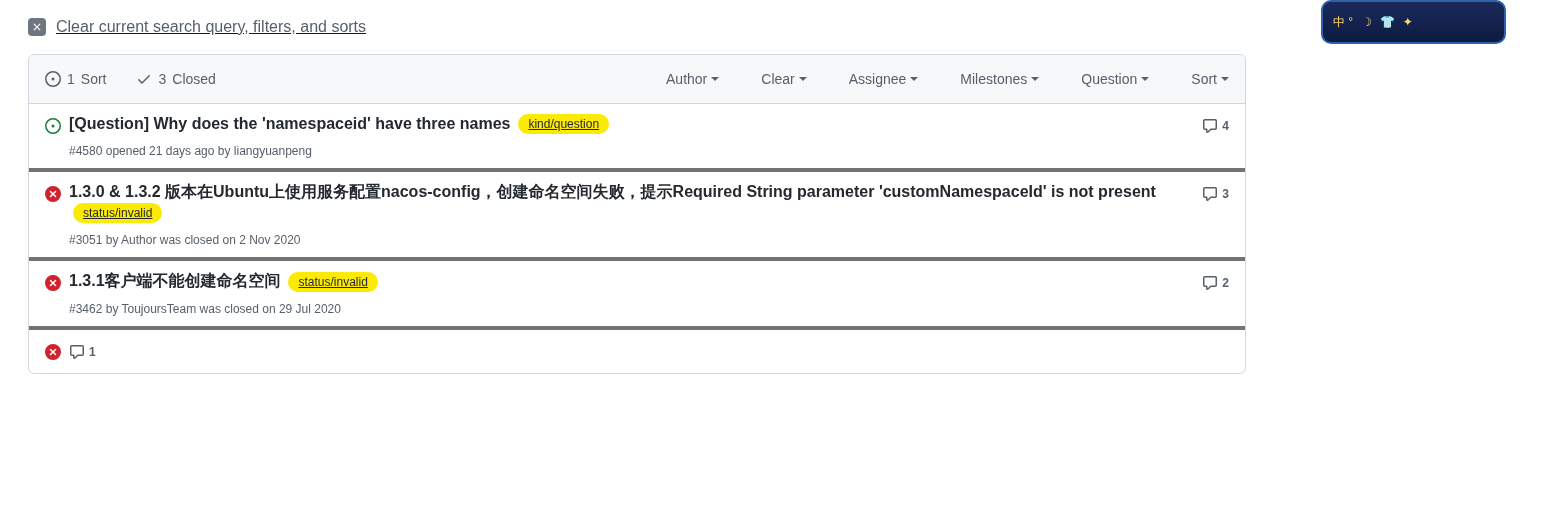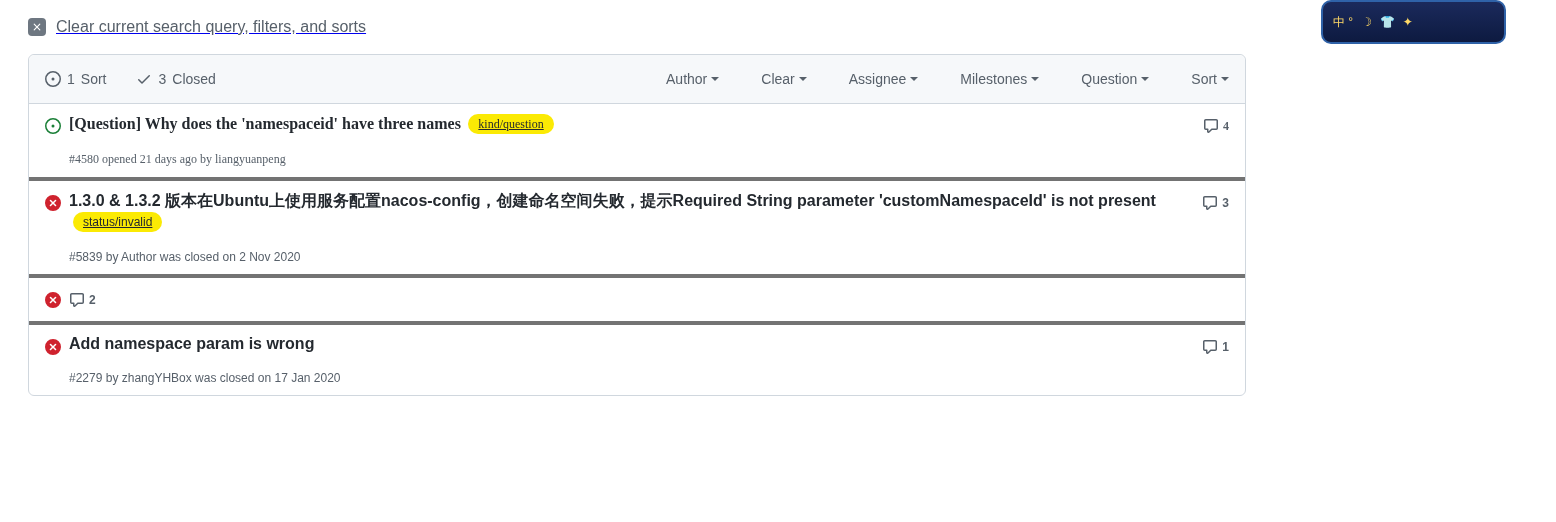--- a/index.html
+++ b/index.html
@@ -15,27 +15,27 @@
 
 .toolbar { display: flex; align-items: center; padding: 16px 16px; background: #f6f8fa; border-bottom: 1px solid #d0d7de; border-radius: 6px 6px 0 0; }
 .toolbar-left { display: flex; align-items: center; gap: 6px; }
 .state-link { display: inline-flex; align-items: center; gap: 6px; font-size: 14px; color: #57606a; text-decoration: none; }
 .toolbar-sep { width: 18px; }
 .toolbar-right { margin-left: auto; display: flex; align-items: center; gap: 42px; }
 .filter-btn { display: inline-flex; align-items: center; gap: 2px; color: #57606a; font-size: 14px; background: none; border: none; cursor: pointer; }
 .caret { display:inline-block; width:0; height:0; border-left:4px solid transparent; border-right:4px solid transparent; border-top:4px solid currentColor; margin-left:2px; vertical-align: middle; }
 
 .issue-row { display: flex; padding: 10px 16px; border-top: 4px solid #737373; }
-.issue-row:first-of-type { border-top: none; font-family: Liberation Serif, serif; }
+.issue-row:first-of-type { border-top: none; }
 .issue-icon { width: 24px; flex-shrink: 0; padding-top: 4px; }
 .issue-main { flex: 1; min-width: 0; padding-right: 16px; }
 .issue-title-line { display: block; }
 .issue-title { font-size: 16px; font-weight: 600; color: #24292f; text-decoration: none; vertical-align: middle; }
 .label { display: inline-block; padding: 0 10px; font-size: 12px; font-weight: 500; line-height: 20px; border-radius: 999px; vertical-align: middle; margin-left: 4px; background: #fbea04; color: #24292f; }
-.issue-meta { color: #57606a; font-size: 12px; margin-top: 18px; }
+.issue-meta { color: #57606a; font-size: 12px; margin-top: 10px; }
 .issue-meta a { color: #57606a; text-decoration:none; }
 .issue-comments { flex-shrink: 0; display: flex; align-items: flex-start; padding-top: 4px; }
 .comment-link { display: inline-flex; align-items: center; gap: 4px; color: #57606a; font-size: 12px; font-weight: 600; text-decoration: none; }
 
 .svg-open { color: #1a7f37; }
 .svg-closed { color: #cf222e; }
 
 .toy { position: absolute; top: 0; right: 50px; width: 185px; height: 44px; background: linear-gradient(180deg,#1b2a5c,#0d1a40); border: 2px solid #2f62a8; border-radius: 10px; display:flex; align-items:center; padding:0 10px; gap:8px; color:#ffd966; font-size:12px; }
 .toy .star { color:#ffd966; }
 
@@ -134,52 +134,52 @@
               <span>4</span>
             </a>
           </div>
         </div>
         <div class="issue-row">
           <div class="issue-icon"><svg width="16" height="16" viewBox="0 0 16 16" fill="currentColor" class="svg-closed">
               <path fill-rule="evenodd" d="M2.343 13.657A8 8 0 1113.657 2.343 8 8 0 012.343 13.657zM6.03 4.97a.75.75 0 00-1.06 1.06L6.94 8 4.97 9.97a.75.75 0 101.06 1.06L8 9.06l1.97 1.97a.75.75 0 101.06-1.06L9.06 8l1.97-1.97a.75.75 0 10-1.06-1.06L8 6.94 6.03 4.97z"></path>
             </svg></div>
           <div class="issue-main">
             <div class="issue-title-line"><a href="#" class="issue-title">1.3.0 &amp; 1.3.2 版本在Ubuntu上使用服务配置nacos-config，创建命名空间失败，提示Required String parameter 'customNamespaceId' is not present</a> <a href="#" class="label">status/invalid</a></div>
-            <div class="issue-meta"><span>#5839 by </span><a href="#">Author</a><span> was closed on 2 Nov 2020</span></div>
+            <div class="issue-meta"><span>#3051 by </span><a href="#">Author</a><span> was closed on 2 Nov 2020</span></div>
           </div>
           <div class="issue-comments">
             <a href="#" class="comment-link">
               <svg width="16" height="16" viewBox="0 0 16 16" fill="currentColor">
                 <path fill-rule="evenodd" d="M2.75 2.5A.25.25 0 002.5 2.75v7.5c0 .138.112.25.25.25h2a.75.75 0 01.75.75v2.19l2.72-2.72a.75.75 0 01.53-.22h4.5a.25.25 0 00.25-.25v-7.5a.25.25 0 00-.25-.25H2.75zM1 2.75C1 1.784 1.784 1 2.75 1h10.5c.966 0 1.75.784 1.75 1.75v7.5A1.75 1.75 0 0113.25 12H9.06l-2.573 2.573A1.457 1.457 0 014 13.543V12H2.75A1.75 1.75 0 011 10.25v-7.5z"></path>
               </svg>
               <span>3</span>
             </a>
           </div>
         </div>
         <div class="issue-row">
           <div class="issue-icon"><svg width="16" height="16" viewBox="0 0 16 16" fill="currentColor" class="svg-closed">
               <path fill-rule="evenodd" d="M2.343 13.657A8 8 0 1113.657 2.343 8 8 0 012.343 13.657zM6.03 4.97a.75.75 0 00-1.06 1.06L6.94 8 4.97 9.97a.75.75 0 101.06 1.06L8 9.06l1.97 1.97a.75.75 0 101.06-1.06L9.06 8l1.97-1.97a.75.75 0 10-1.06-1.06L8 6.94 6.03 4.97z"></path>
             </svg></div>
+          <div class="issue-main">
+            <div class="issue-title-line"><a href="#" class="issue-title">1.3.1客户端不能创建命名空间</a> <a href="#" class="label">status/invalid</a></div>
+            <div class="issue-meta"><span>#3462 by </span><a href="#">ToujoursTeam</a><span> was closed on 29 Jul 2020</span></div>
+          </div>
           <div class="issue-comments">
             <a href="#" class="comment-link">
               <svg width="16" height="16" viewBox="0 0 16 16" fill="currentColor">
                 <path fill-rule="evenodd" d="M2.75 2.5A.25.25 0 002.5 2.75v7.5c0 .138.112.25.25.25h2a.75.75 0 01.75.75v2.19l2.72-2.72a.75.75 0 01.53-.22h4.5a.25.25 0 00.25-.25v-7.5a.25.25 0 00-.25-.25H2.75zM1 2.75C1 1.784 1.784 1 2.75 1h10.5c.966 0 1.75.784 1.75 1.75v7.5A1.75 1.75 0 0113.25 12H9.06l-2.573 2.573A1.457 1.457 0 014 13.543V12H2.75A1.75 1.75 0 011 10.25v-7.5z"></path>
               </svg>
               <span>2</span>
             </a>
           </div>
         </div>
         <div class="issue-row">
           <div class="issue-icon"><svg width="16" height="16" viewBox="0 0 16 16" fill="currentColor" class="svg-closed">
               <path fill-rule="evenodd" d="M2.343 13.657A8 8 0 1113.657 2.343 8 8 0 012.343 13.657zM6.03 4.97a.75.75 0 00-1.06 1.06L6.94 8 4.97 9.97a.75.75 0 101.06 1.06L8 9.06l1.97 1.97a.75.75 0 101.06-1.06L9.06 8l1.97-1.97a.75.75 0 10-1.06-1.06L8 6.94 6.03 4.97z"></path>
             </svg></div>
-          <div class="issue-main">
-            <div class="issue-title-line"><a href="#" class="issue-title">Add namespace param is wrong</a></div>
-            <div class="issue-meta"><span>#2279 by </span><a href="#">zhangYHBox</a><span> was closed on 17 Jan 2020</span></div>
-          </div>
           <div class="issue-comments">
             <a href="#" class="comment-link">
               <svg width="16" height="16" viewBox="0 0 16 16" fill="currentColor">
                 <path fill-rule="evenodd" d="M2.75 2.5A.25.25 0 002.5 2.75v7.5c0 .138.112.25.25.25h2a.75.75 0 01.75.75v2.19l2.72-2.72a.75.75 0 01.53-.22h4.5a.25.25 0 00.25-.25v-7.5a.25.25 0 00-.25-.25H2.75zM1 2.75C1 1.784 1.784 1 2.75 1h10.5c.966 0 1.75.784 1.75 1.75v7.5A1.75 1.75 0 0113.25 12H9.06l-2.573 2.573A1.457 1.457 0 014 13.543V12H2.75A1.75 1.75 0 011 10.25v-7.5z"></path>
               </svg>
               <span>1</span>
             </a>
           </div>
         </div>
       </div>

